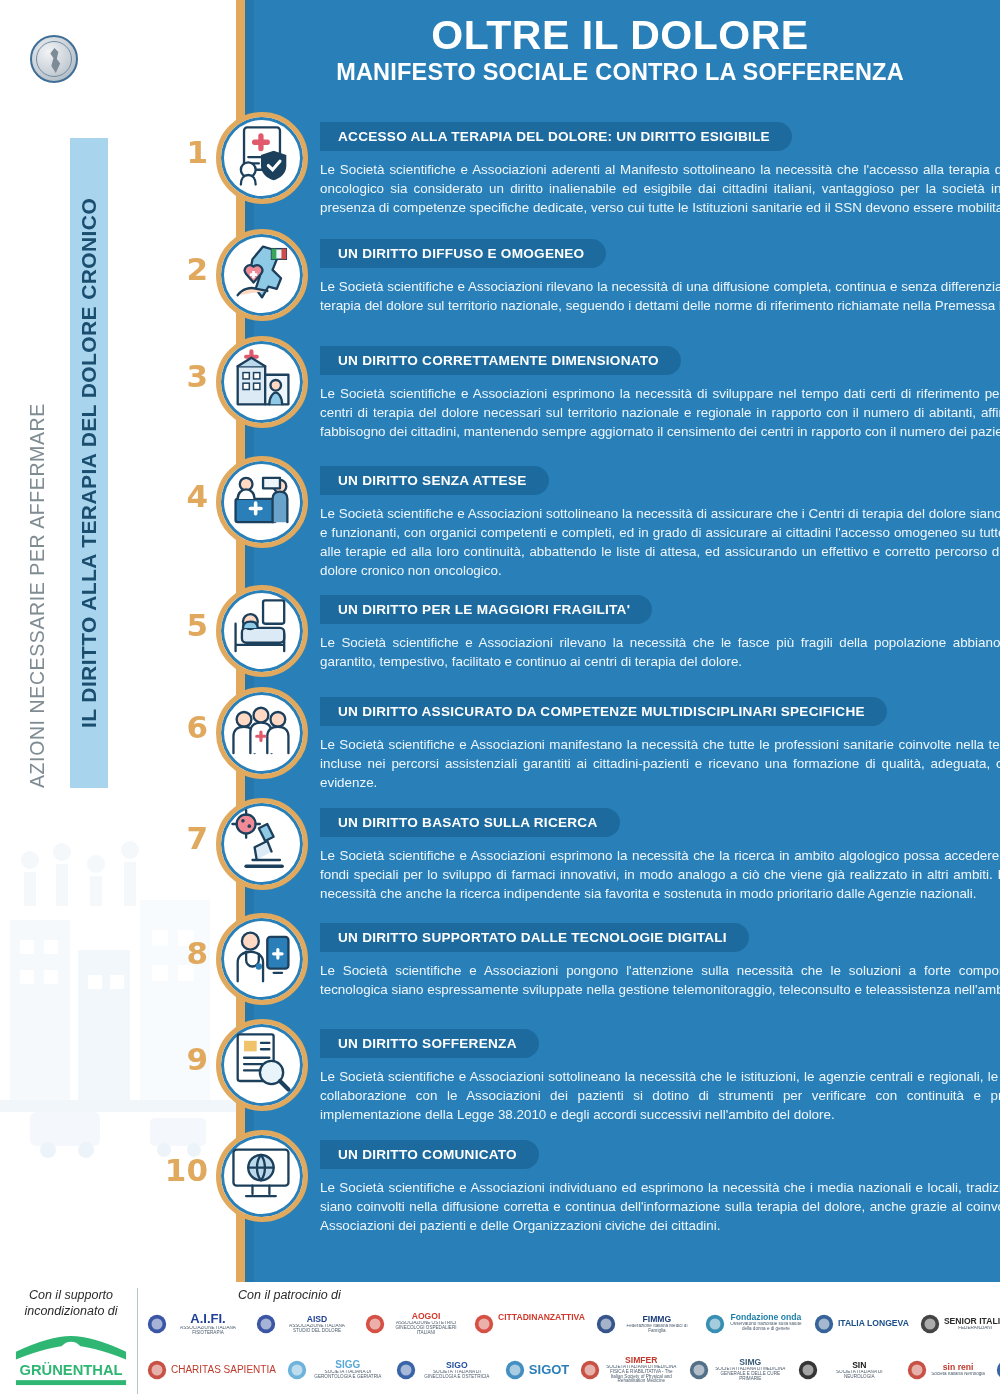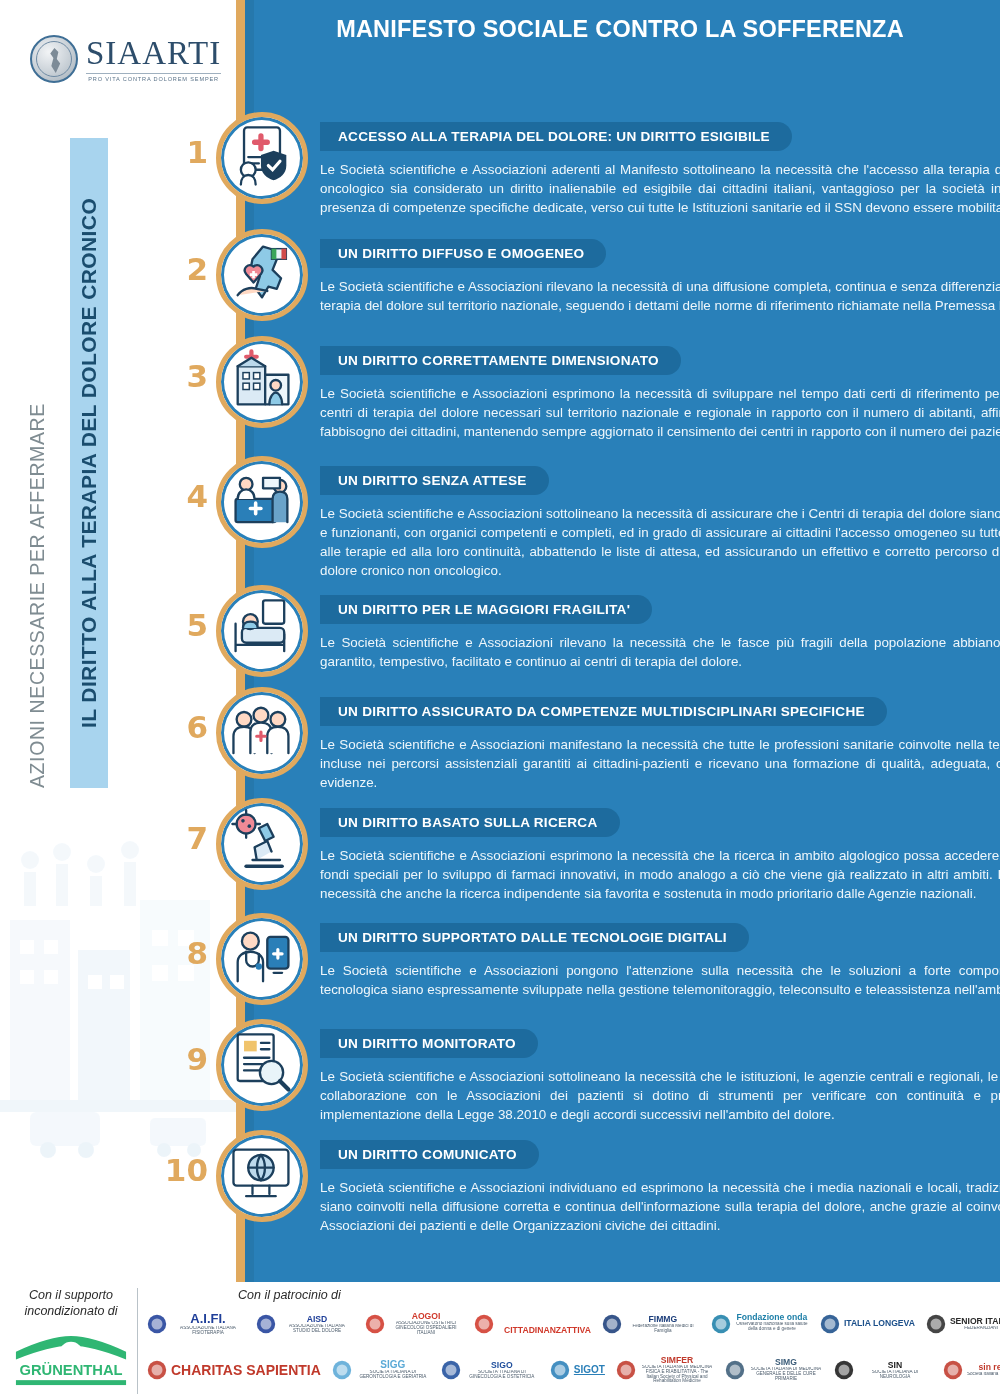--- a/index.html
+++ b/index.html
@@ -213,28 +213,24 @@
     <rect x="56" y="64" width="12" height="42" fill="#dbeaf5"></rect>
     <rect x="90" y="76" width="12" height="30" fill="#dbeaf5"></rect>
     <rect x="124" y="62" width="12" height="44" fill="#dbeaf5"></rect>
   </svg>
 
   <div class="blue-panel"></div>
   <div class="spine"></div>
 
   <div class="logo-siaarti">
     <div class="siaarti-seal"></div>
-    <div>
-      <div class="siaarti-word">SIAARTI</div>
-      <div class="siaarti-rule"></div>
-      <div class="siaarti-tag">PRO VITA CONTRA DOLOREM SEMPER</div>
-    </div>
   </div>
 
   <div class="header">
+    <h1>OLTRE IL DOLORE</h1>
     <h2>MANIFESTO SOCIALE CONTRO LA SOFFERENZA</h2>
   </div>
 
   <div class="vert-outer">
     <div class="vert-plain">AZIONI NECESSARIE PER AFFERMARE</div>
     <div class="vert-boxed">IL DIRITTO ALLA TERAPIA DEL DOLORE CRONICO</div>
   </div>
 
   <div id="items-host">
       <div class="item" style="left: 160px; top: 134px;">
@@ -371,21 +367,21 @@
         <div class="num">9</div>
      <div class="circle">
        <span><svg viewBox="0 0 70 70" width="74" height="74">
               <rect x="12" y="8" width="34" height="44" rx="2" fill="#fff" stroke="#1c3f5c" stroke-width="2.2" stroke-linecap="round" stroke-linejoin="round"></rect>
        <rect x="18" y="14" width="12" height="10" fill="#f0c36b"></rect>
        <path d="M34 16h8M34 22h8M18 30h24M18 36h24M18 42h16" stroke="#1c3f5c" stroke-width="2.2" fill="none" stroke-linecap="round" stroke-linejoin="round"></path>
        <circle cx="44" cy="44" r="11" fill="#e8f4f9" stroke="#1c3f5c" stroke-width="2.2" stroke-linecap="round" stroke-linejoin="round"></circle>
        <path d="M52 52l8 8" stroke="#1c3f5c" stroke-width="4" stroke-linecap="round"></path>
             </svg></span>
      </div>
-     <div class="pill">UN DIRITTO MONITORATO</div>
+     <div class="pill">UN DIRITTO SOFFERENZA</div>
      <div class="body">Le Società scientifiche e Associazioni sottolineano la necessità che le istituzioni, le agenzie centrali e regionali, le società scientifiche in collaborazione con le Associazioni dei pazienti si dotino di strumenti per verificare con continuità e precisione lo stato di implementazione della Legge 38.2010 e degli accordi successivi nell'ambito del dolore.</div>
       </div>
       <div class="item" style="left: 160px; top: 1152px;">
         <div class="num">10</div>
      <div class="circle">
        <span><svg viewBox="0 0 70 70" width="74" height="74">
               <rect x="8" y="12" width="52" height="34" rx="3" fill="#fff" stroke="#1c3f5c" stroke-width="2.2" stroke-linecap="round" stroke-linejoin="round"></rect>
        <path d="M26 46v8M42 46v8M20 56h28" stroke="#1c3f5c" stroke-width="2.2" fill="none" stroke-linecap="round" stroke-linejoin="round"></path>
        <circle cx="34" cy="29" r="12" fill="#bcd9ec" stroke="#1c3f5c" stroke-width="2.2" stroke-linecap="round" stroke-linejoin="round"></circle>
        <path d="M22 29h24M34 17c5 6 5 18 0 24M34 17c-5 6-5 18 0 24" stroke="#1c3f5c" stroke-width="2.2" fill="none" stroke-linecap="round" stroke-linejoin="round"></path>
@@ -442,21 +438,21 @@
            <circle cx="12" cy="12" r="10" fill="#d0392b" opacity=".88"></circle>
            <circle cx="12" cy="12" r="6" fill="#fff" opacity=".55"></circle>
          </svg>
          <div class="lg-txt">
            <div style="font-weight:bold;font-size:8.6px;color:#d0392b;white-space:nowrap;">AOGOI</div>
            <div style="font-size:4.6px;color:#4b5b6b;max-width:74px;overflow:hidden;">ASSOCIAZIONE OSTETRICI GINECOLOGI OSPEDALIERI ITALIANI</div>
          </div>
        </div>
         </div>
         <div class="lg">
-          <div style="display:flex;align-items:flex-end;gap:9px;">
+          <div style="display:flex;align-items:flex-start;gap:3px;">
          <svg width="22" height="22" viewBox="0 0 24 24">
            <circle cx="12" cy="12" r="10" fill="#d0392b" opacity=".88"></circle>
            <circle cx="12" cy="12" r="6" fill="#fff" opacity=".55"></circle>
          </svg>
          <div class="lg-txt">
            <div style="font-weight:bold;font-size:8.6px;color:#d0392b;white-space:nowrap;">CITTADINANZATTIVA</div>
            <div style="font-size:4.6px;color:#4b5b6b;max-width:74px;overflow:hidden;"></div>
          </div>
        </div>
         </div>
@@ -510,21 +506,21 @@
         </div>
       </div>
     <div class="logo-row row2" id="logo-row2">
         <div class="lg">
           <div style="display:flex;align-items:center;gap:3px;">
          <svg width="22" height="22" viewBox="0 0 24 24">
            <circle cx="12" cy="12" r="10" fill="#c0392b" opacity=".88"></circle>
            <circle cx="12" cy="12" r="6" fill="#fff" opacity=".55"></circle>
          </svg>
          <div class="lg-txt">
-           <div style="font-weight:bold;font-size:14px;color:#c0392b;white-space:nowrap;">CHARITAS SAPIENTIA</div>
+           <div style="font-weight:normal;font-size:10px;color:#c0392b;white-space:nowrap;">CHARITAS SAPIENTIA</div>
            <div style="font-size:4.6px;color:#4b5b6b;max-width:74px;overflow:hidden;"></div>
          </div>
        </div>
         </div>
         <div class="lg">
           <div style="display:flex;align-items:center;gap:3px;">
          <svg width="22" height="22" viewBox="0 0 24 24">
            <circle cx="12" cy="12" r="10" fill="#5aa9d6" opacity=".88"></circle>
            <circle cx="12" cy="12" r="6" fill="#fff" opacity=".55"></circle>
          </svg>
@@ -546,21 +542,21 @@
          </div>
        </div>
         </div>
         <div class="lg">
           <div style="display:flex;align-items:center;gap:3px;">
          <svg width="22" height="22" viewBox="0 0 24 24">
            <circle cx="12" cy="12" r="10" fill="#2a7fb8" opacity=".88"></circle>
            <circle cx="12" cy="12" r="6" fill="#fff" opacity=".55"></circle>
          </svg>
          <div class="lg-txt">
-           <div style="font-weight:bold;font-size:10px;color:#2a7fb8;white-space:nowrap;text-decoration:underline;">SIGOT</div>
+           <div style="font-weight:bold;font-size:13px;color:#2a7fb8;white-space:nowrap;">SIGOT</div>
            <div style="font-size:4.6px;color:#4b5b6b;max-width:74px;overflow:hidden;"></div>
          </div>
        </div>
         </div>
         <div class="lg">
           <div style="display:flex;align-items:center;gap:3px;">
          <svg width="22" height="22" viewBox="0 0 24 24">
            <circle cx="12" cy="12" r="10" fill="#c0392b" opacity=".88"></circle>
            <circle cx="12" cy="12" r="6" fill="#fff" opacity=".55"></circle>
          </svg>

